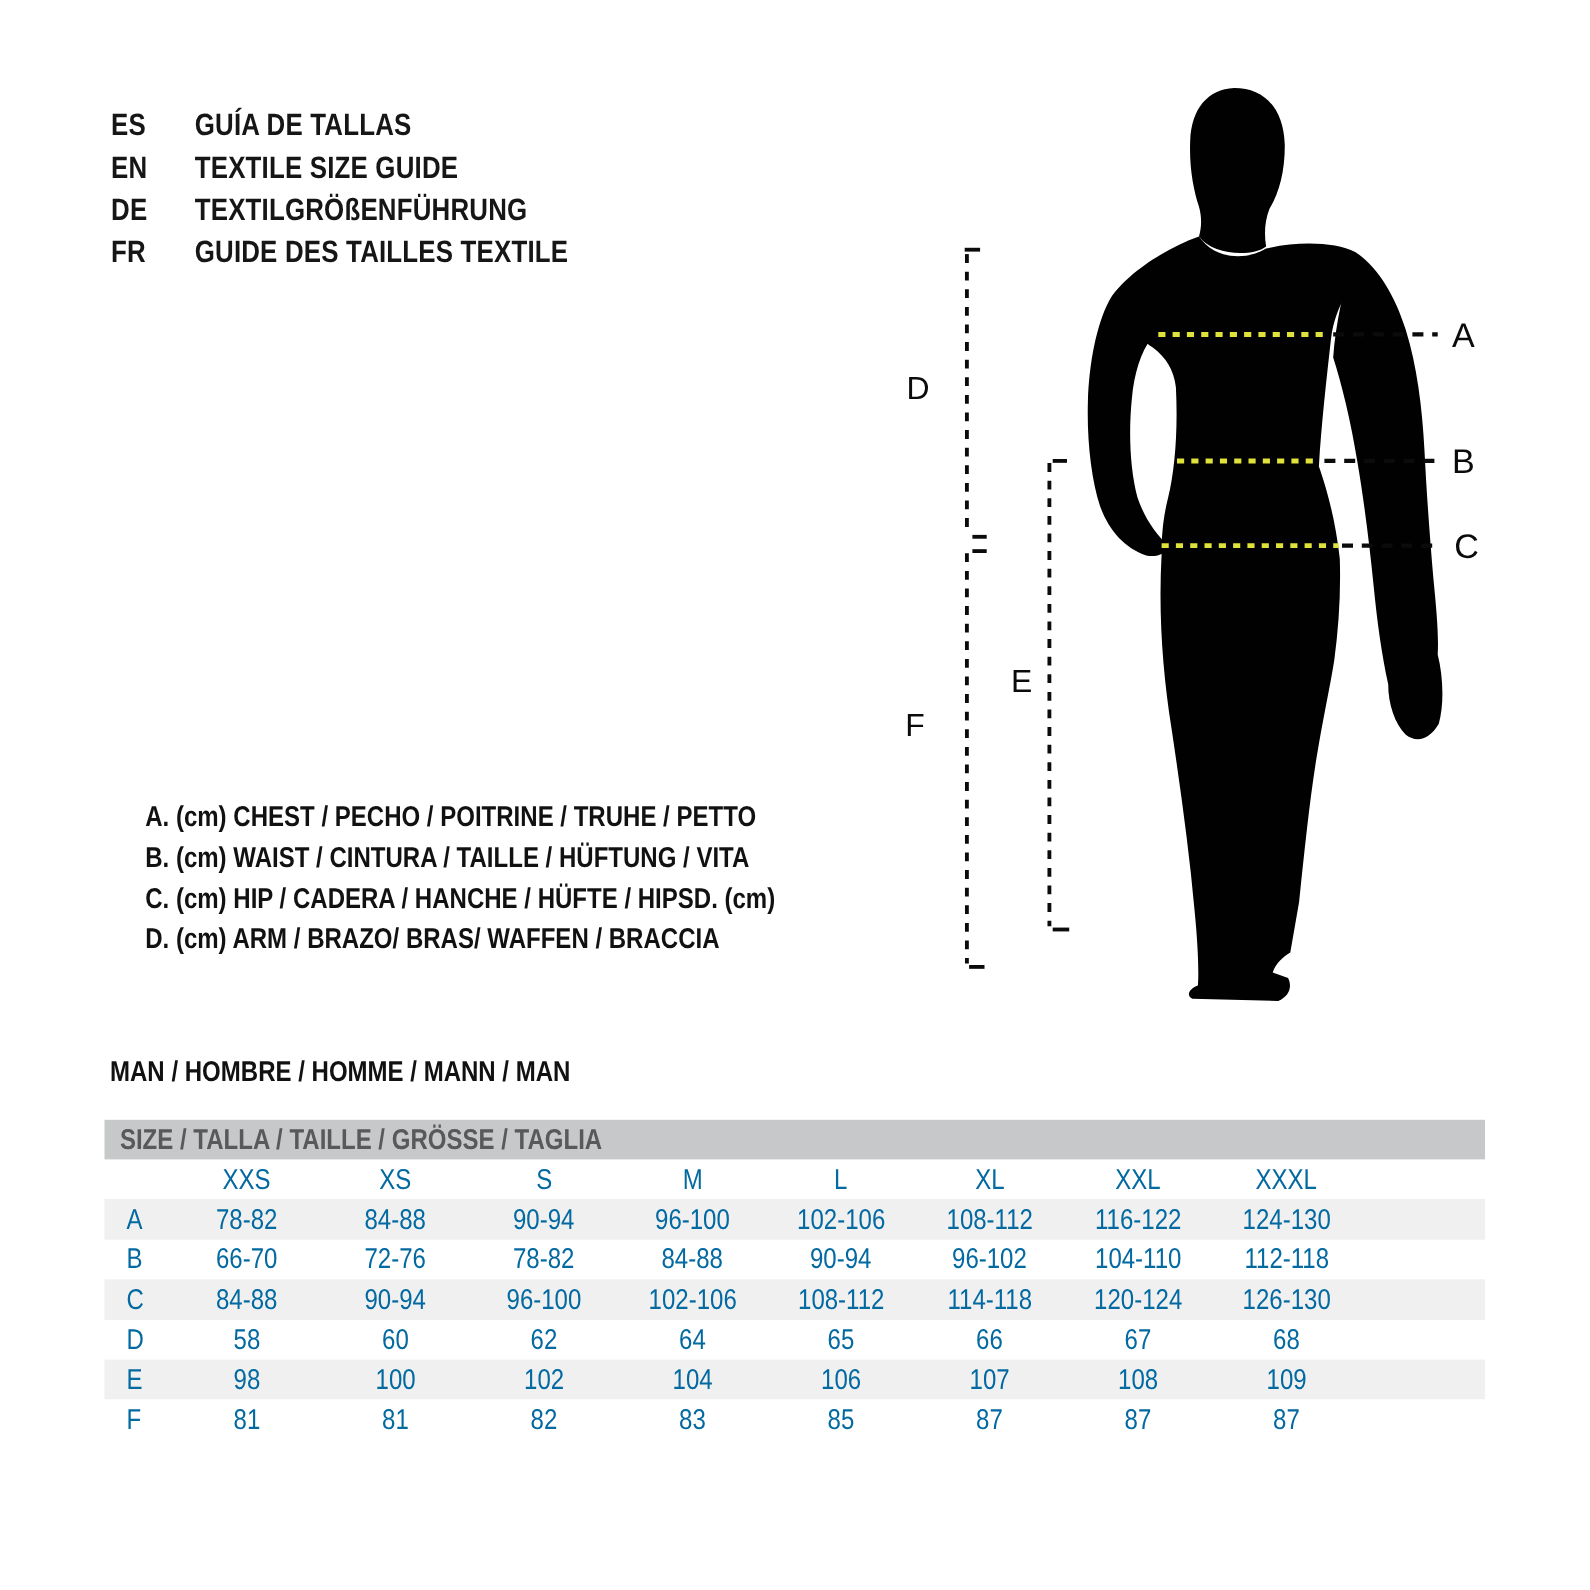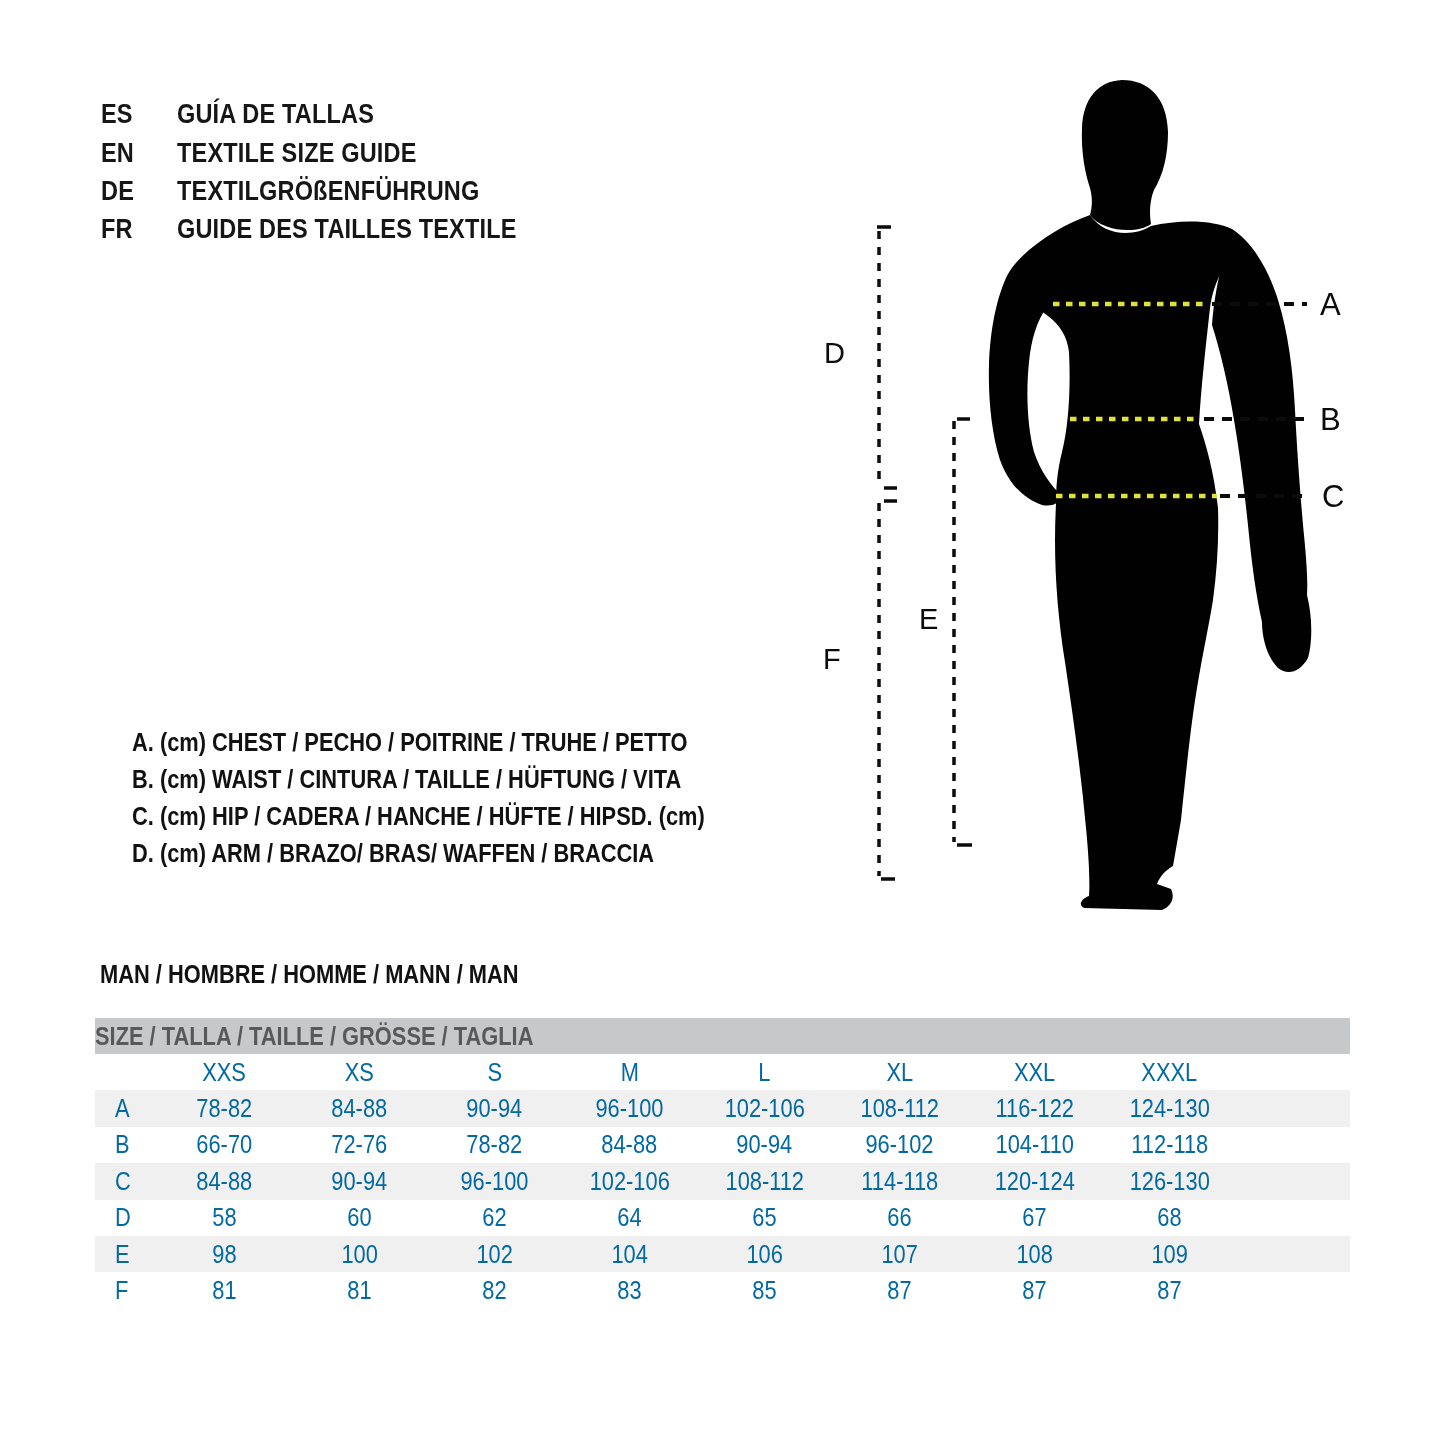--- a/index.html
+++ b/index.html
@@ -19,21 +19,21 @@
   
   #legend{position:absolute;left:100px;top:724px;margin-left:32px;}
   .legend-row{height:37px;display:flex;align-items:center;font-size:26px;font-weight:600;color:#111;}
 
   
   #gender{position:absolute;left:100px;top:958px;height:32px;display:flex;align-items:center;
           font-size:26px;font-weight:600;color:#111;}
 
   
   #table{position:absolute;left:95px;top:1018px;width:1255px;}
-  .t-titlebar{height:36px;background:#c7c8ca;display:flex;align-items:center;
+  .t-titlebar{height:36px;background:#c7c8ca;display:flex;align-items:center;padding-left:14px;
               font-size:26px;font-weight:600;color:#58595b;}
   .t-row{display:flex;height:36.4px;align-items:center;font-size:26px;font-weight:500;color:#0369a1;}
   .t-row.alt{background:#f0f0f1;}
   .t-cell{width:135px;flex:0 0 135px;text-align:center;}
   .t-label{width:62px;flex:0 0 62px;text-align:left;padding-left:20px;box-sizing:border-box;}
 
   
   #figure-svg{position:absolute;left:0;top:0;}
   .vdash{stroke:#0b0b0b;stroke-width:3.5;stroke-dasharray:8 8;fill:none;}
   .vtick{stroke:#0b0b0b;stroke-width:3.5;fill:none;}

